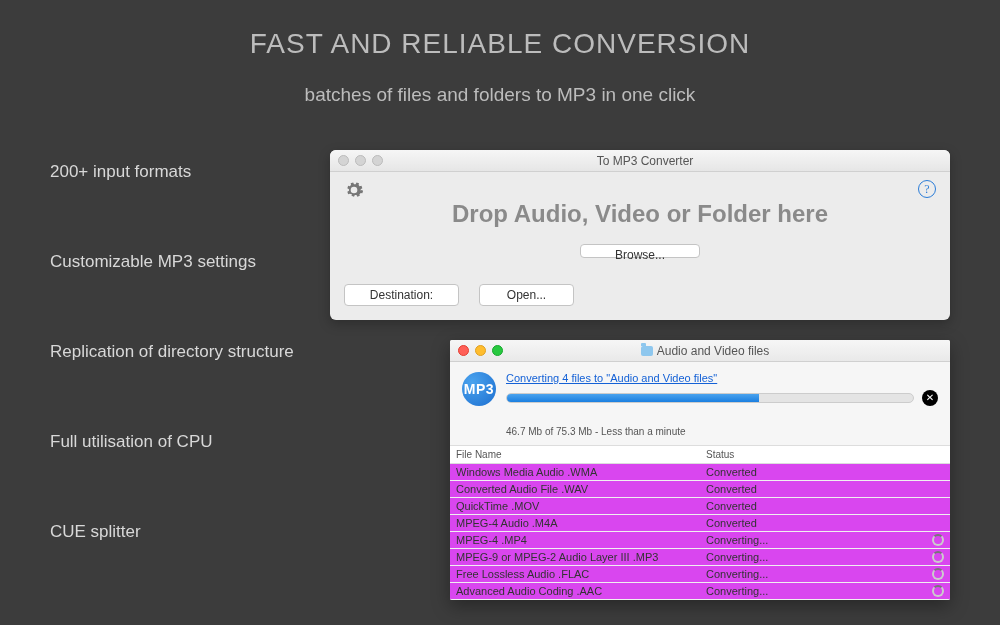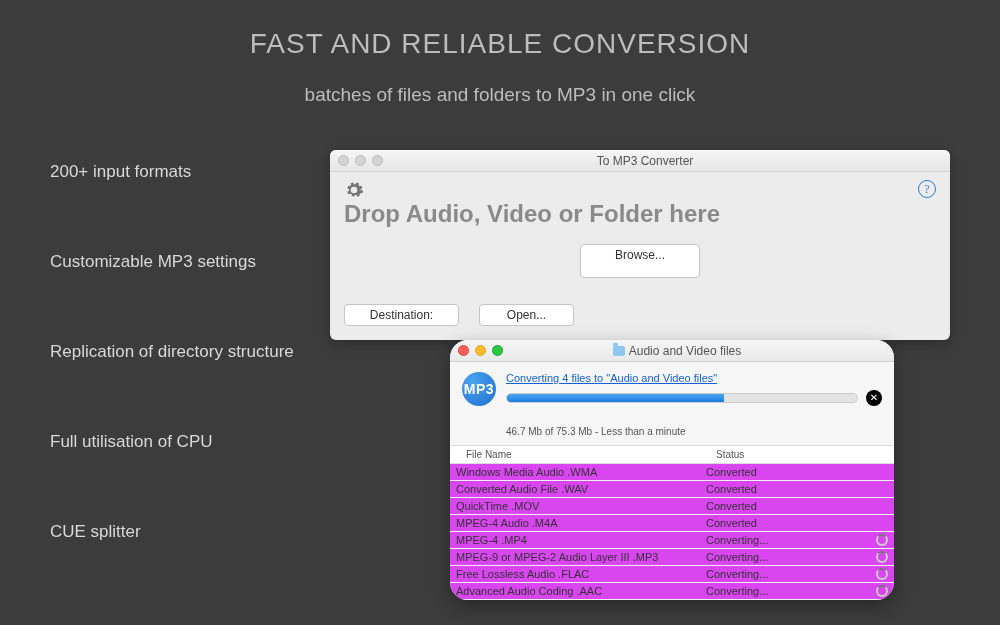--- a/index.html
+++ b/index.html
@@ -69,28 +69,28 @@
     position:absolute; left:14px; top:8px;
     width:20px; height:20px; color:#666;
   }
   .help {
     position:absolute; right:14px; top:8px;
     width:18px; height:18px; border:1.5px solid #2a7cd8; border-radius:50%;
     color:#2a7cd8; font-size:12px; line-height:16px; text-align:center;
     font-family: Georgia, serif;
   }
   .drop-label {
-    text-align:left;
+    text-align:center;
     font-size:24px; font-weight:600; color:#8a8a8a;
     margin-top: 18px;
   }
   .browse-btn {
     display:block;
     margin: 16px auto 0 auto;
-    width: 120px; height:34px;
+    width: 120px; height:14px;
     background:#fff; border:1px solid #c4c4c4; border-radius:4px;
     font-size:12px; color:#333; text-align:center; line-height:20px;
   }
   .row2 {
     display:flex; gap:20px; margin-top:26px; align-items:center;
   }
   .dest-btn, .open-btn {
     height:22px; background:#fff; border:1px solid #c4c4c4; border-radius:4px;
     font-size:12px; text-align:center; line-height:20px; color:#333;
   }
@@ -100,23 +100,23 @@
     flex:1; height:22px; background:#fff; border:1px solid #c4c4c4; border-radius:4px;
     font-size:12px; padding:0 8px; display:flex; align-items:center; justify-content:space-between;
     color:#333;
   }
   .select .chev { font-size:10px; color:#555; line-height:8px;}
 
   
   .win2 {
     position:absolute;
     left:450px; top:340px;
-    width:444px;
+    width:500px;
     background:#f6f6f6;
-    border-radius:18px;
+    border-radius:2px;
     box-shadow:0 6px 18px rgba(0,0,0,0.35);
     overflow:hidden;
     font-size:11px; color:#333;
   }
   .win2 .titlebar { background: linear-gradient(#f6f6f6,#e9e9e9); }
   .win2 .traffic .c-close { background:#ff5f57; border-color:#e33e32;}
   .win2 .traffic .c-min   { background:#ffbd2e; border-color:#e0a020;}
   .win2 .traffic .c-max   { background:#28c940; border-color:#17a82e;}
   .titlebar-title .folder-icon {
     display:inline-block; width:12px; height:10px;
@@ -143,21 +143,21 @@
     border:1px solid #ccc;
   }
   .prog-fill { height:100%; background:linear-gradient(#4aa3ee,#1b7fe0);}
   .prog-cancel {
     width:16px; height:16px; border-radius:50%; background:#000; color:#fff;
     font-size:10px; line-height:16px; text-align:center;
   }
   .prog-sub { font-size:10px; color:#555; margin-top:20px;}
   .table-head {
     display:flex; background:#fff; border-top:1px solid #ddd; border-bottom:1px solid #ddd;
-    font-size:10px; color:#555; padding:3px 16px;
+    font-size:10px; color:#555; padding:3px 6px;
   }
   .col-name { flex: 0 0 250px;}
   .col-status { flex:1;}
   .tbody { background:#d946ef;}
   .trow {
     display:flex; align-items:center; padding:2px 6px; font-size:11px; color:#333;
     border-bottom:1px solid #f0f0f0;
   }
   .trow .col-name { flex:0 0 250px; white-space:nowrap; overflow:hidden; text-overflow:ellipsis;}
   .trow .col-status { flex:1;}

